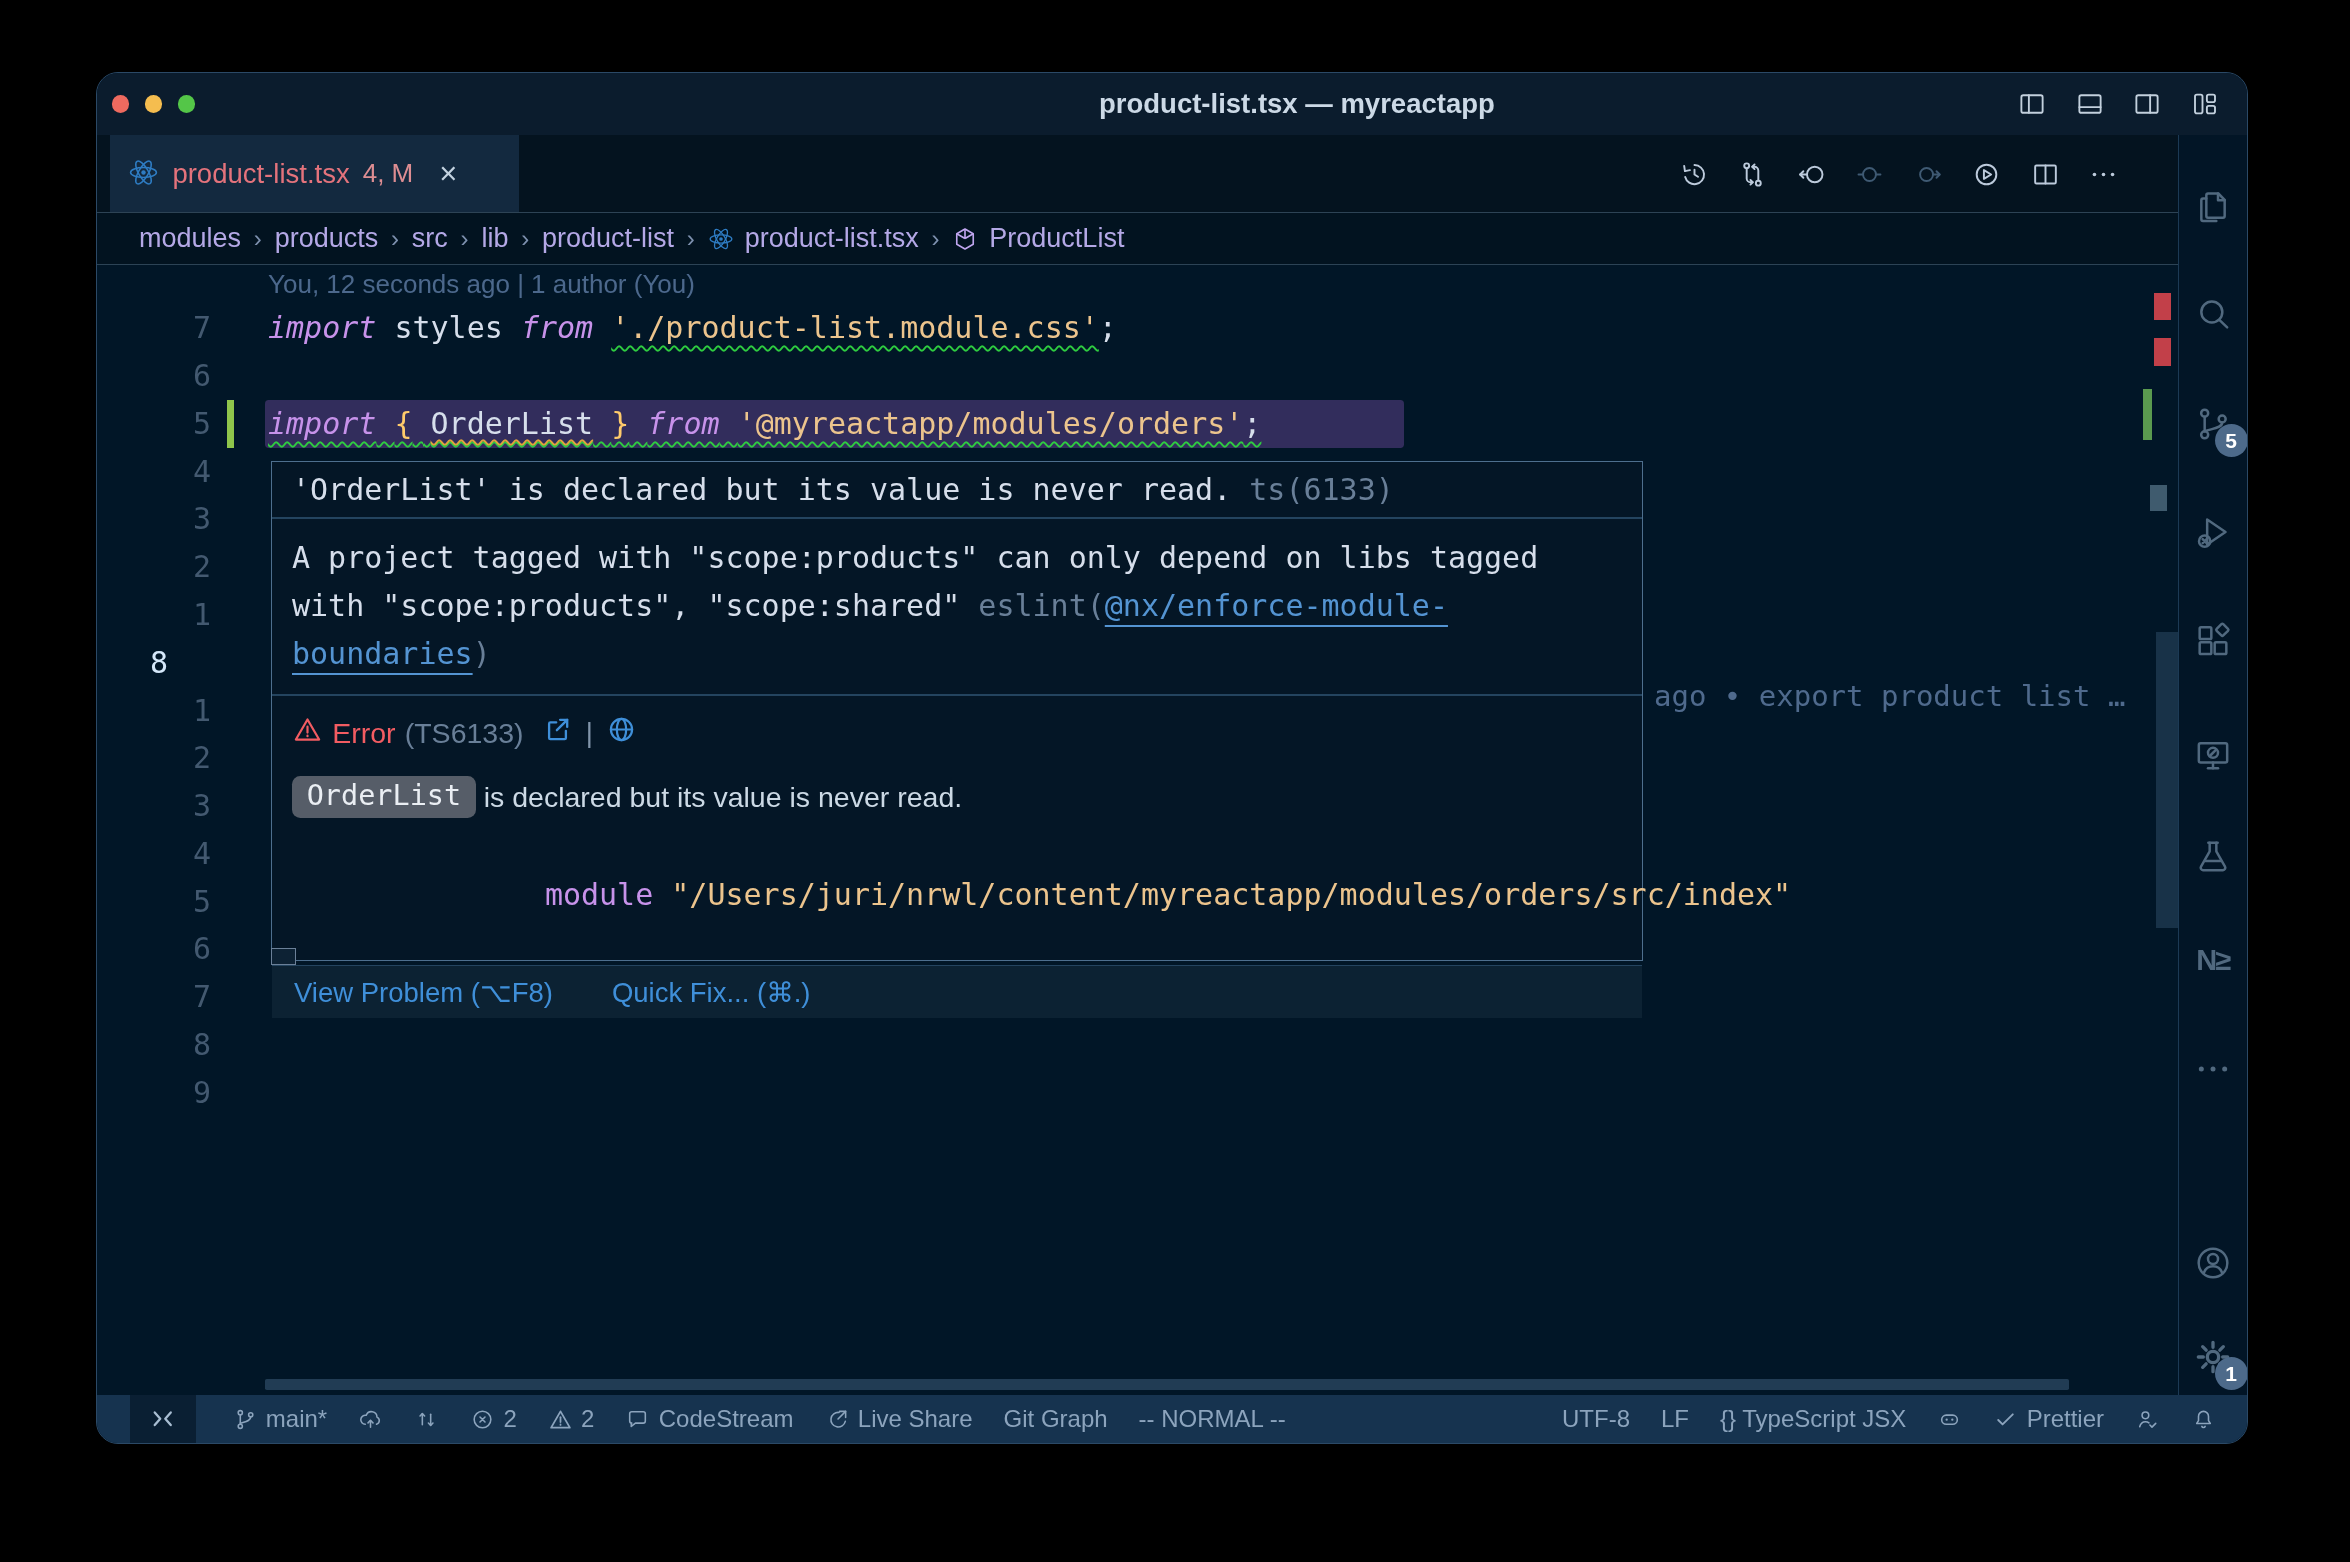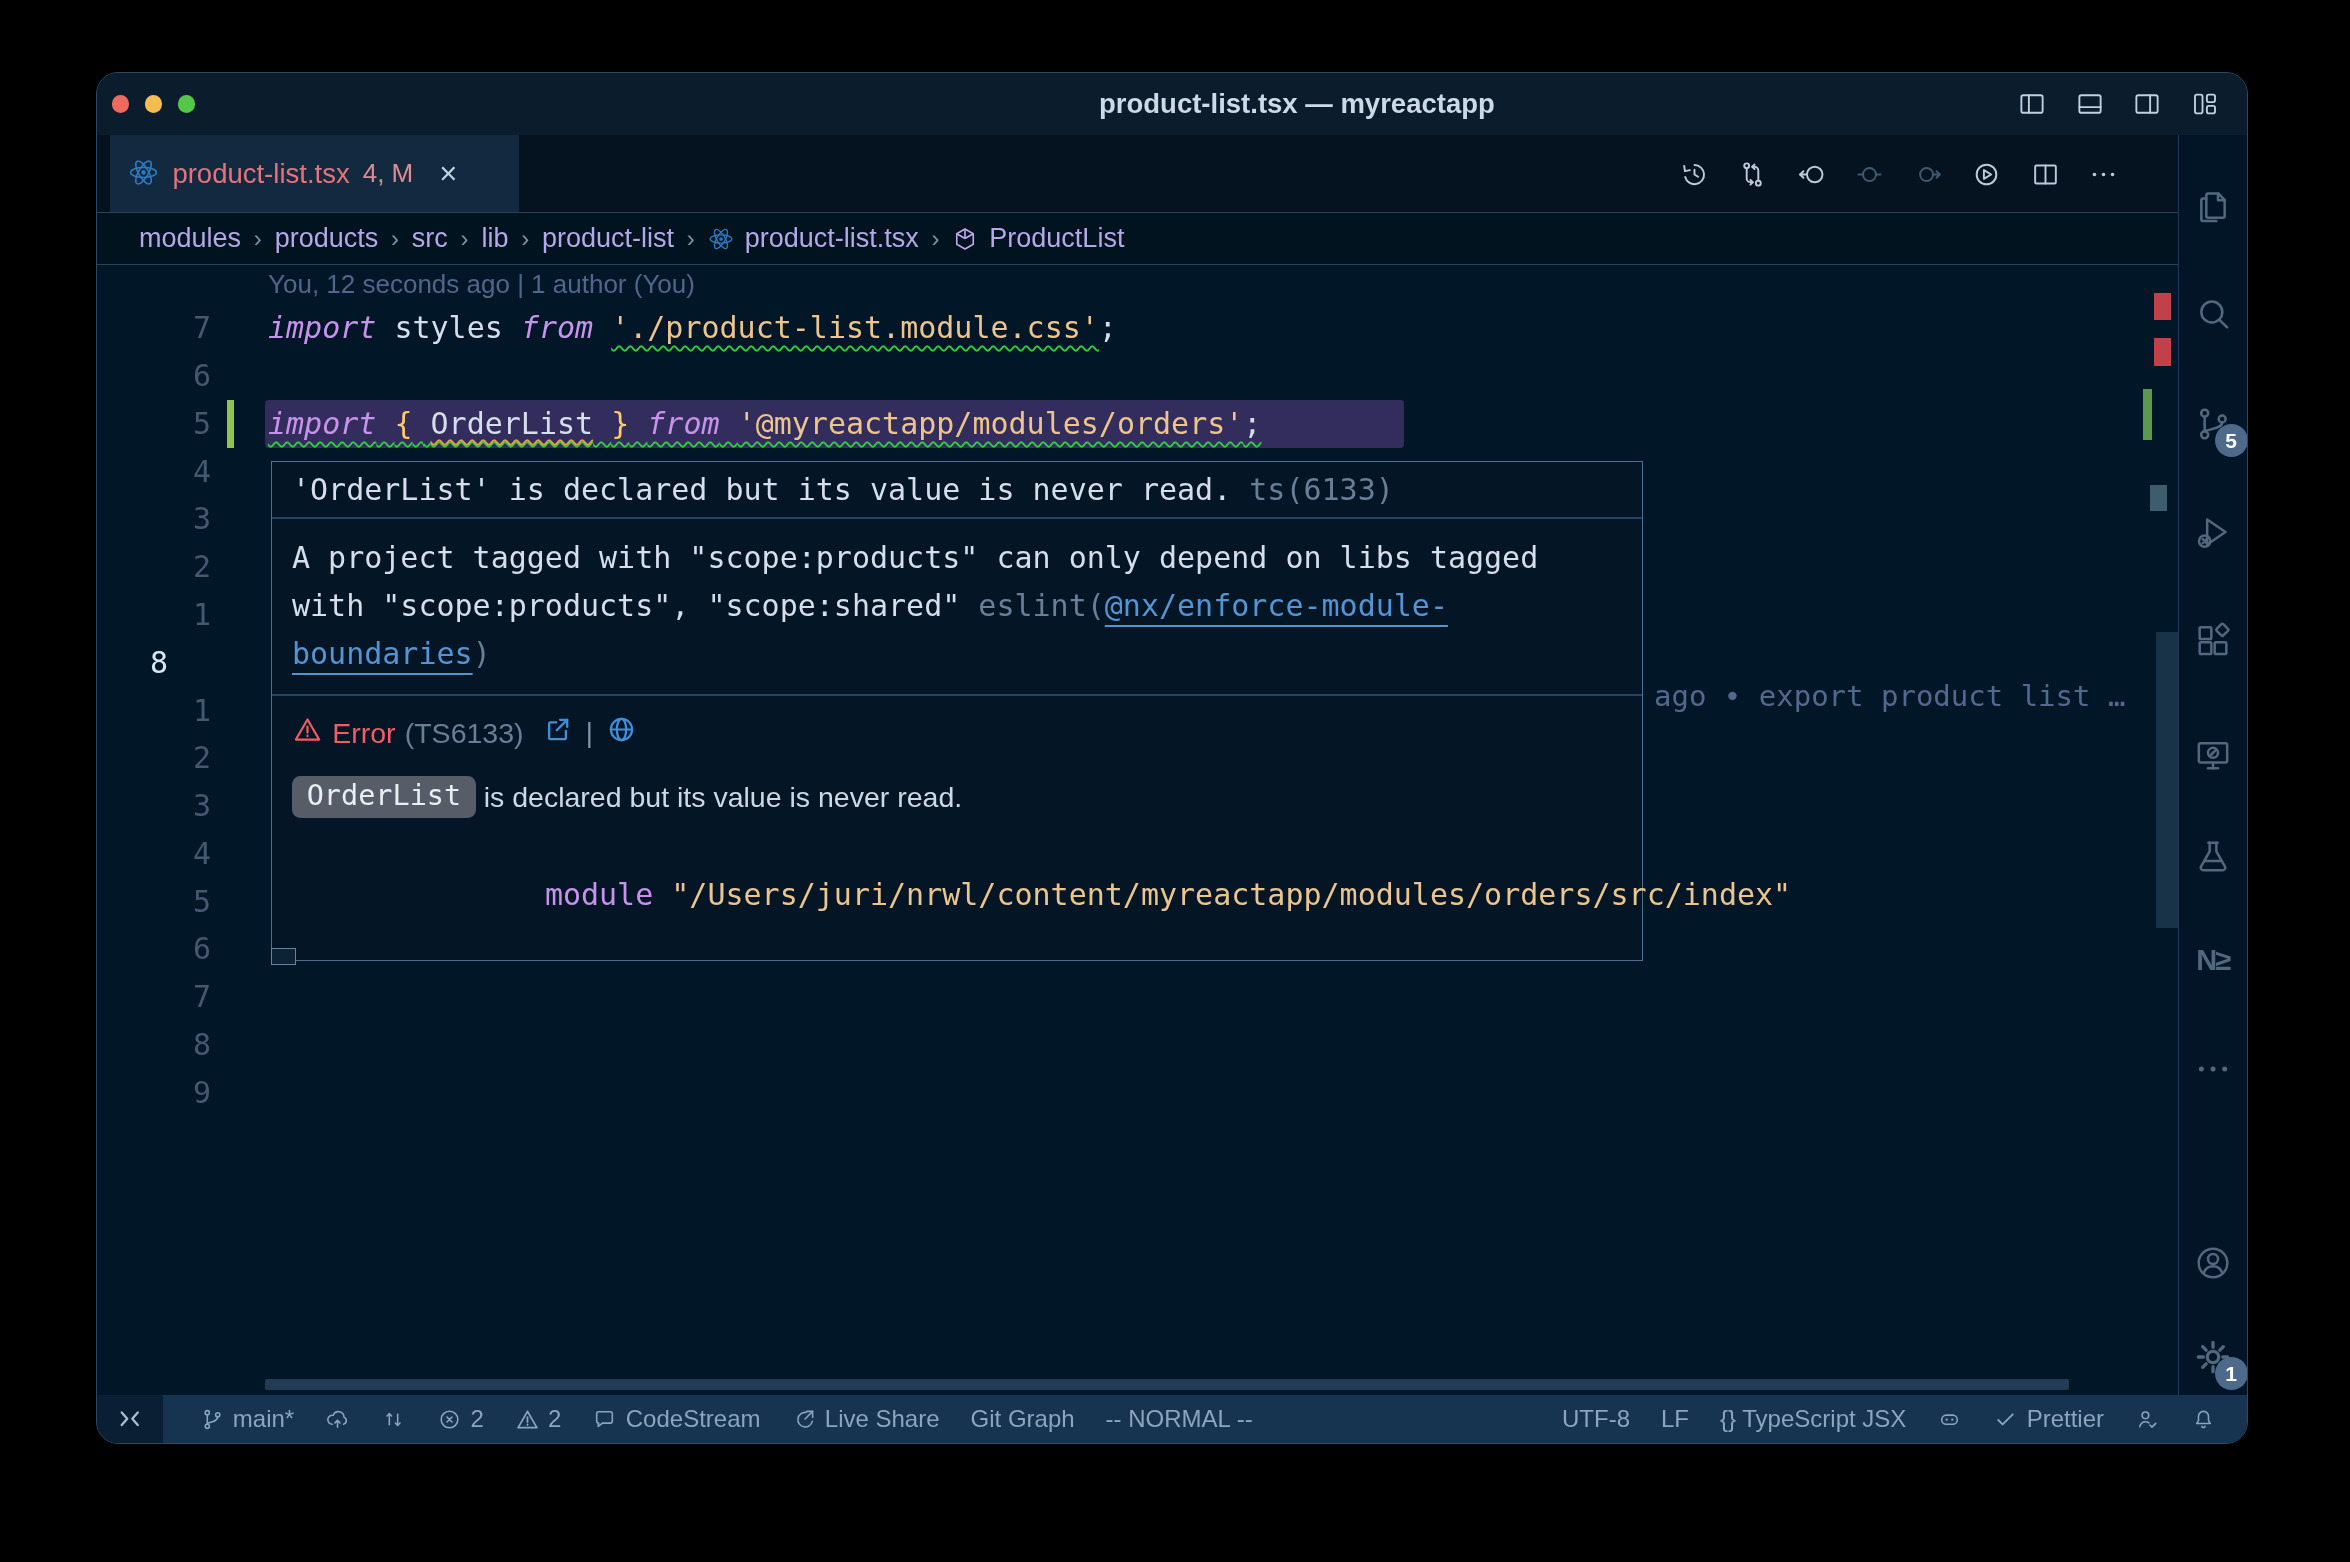--- a/index.html
+++ b/index.html
@@ -113,21 +113,21 @@
   .act-item svg { width:40px; height:40px; }
   .act-badge { position:absolute; right:-14.7px; bottom:-13px; min-width:33px; height:33px; border-radius:16.5px;
                background:#4d6a8a; color:#fff; font-size:21px; font-weight:700; display:flex;
                align-items:center; justify-content:center; font-family:"Liberation Sans", sans-serif; }
   .nx-glyph { font-size:29px; font-weight:700; letter-spacing:-1.8px; color:#51697f;
               font-family:"Liberation Sans", sans-serif; }
 
   
   .statusbar { height:48px; background:#16334f; display:flex; align-items:center; flex:0 0 auto;
                color:#8ca4bd; font-size:24px; position:relative; }
-  .sb-left { display:flex; align-items:flex-end; gap:31px; height:100%; }
+  .sb-left { display:flex; align-items:flex-end; gap:31px; height:100%;padding-left:33px; }
   .sb-right { margin-left:auto; display:flex; align-items:center; gap:31px; height:100%; padding-right:31px; }
   .sb-item { display:flex; align-items:center; gap:8.3px; height:100%; }
   .sb-item svg { width:25px; height:25px; }
   .remote-tile { width:66px; height:100%; background:#0a1f33; display:flex; align-items:center;
                  justify-content:center; color:#a8bdd2; margin-right:5.5px; }
   .remote-tile svg { width:27.5px; height:27.5px; }
 </style>
 </head>
 <body>
 
@@ -317,20 +317,24 @@
                   </svg></span>
             </div>
             <div class="tt-badge-row">
               <span class="tt-badge mono">OrderList</span>
               <span style="white-space:pre;"> is declared but its value is never read.</span>
             </div>
             <div class="tt-module-row mono">
               <span class="kw">module</span><span> </span><span class="str">"/Users/juri/nrwl/content/myreactapp/modules/orders/src/index"</span>
             </div>
           </div>
+          <div class="tt-footer">
+            <span class="tt-action">View Problem (⌥F8)</span>
+            <span class="tt-action">Quick Fix... (⌘.)</span>
+          </div>
         </div>
         <div class="tt-grip"></div>
       <div class="ln" style="top: 39px;">7</div>
           <div class="code-line" style="top: 39px;"><span class="tok-kw">import</span><span class="tok-id"> styles </span><span class="tok-kw">from</span><span class="tok-id"> </span><span class="tok-str sq-green">'./product-list.module.css'</span><span class="tok-pun">;</span></div>
           <div class="ln" style="top: 87px;">6</div>
           <div class="line-highlight" style="top: 135px;"></div>
           <div class="diff-bar" style="top: 135px; height: 48px;"></div>
           <div class="ln" style="top: 135px;">5</div>
           <div class="code-line" style="top: 135px;"><span class="sq-green"><span class="tok-kw">import</span><span class="tok-id"> </span><span class="tok-brace">{</span><span class="tok-id"> </span><span class="tok-id sq-orange">OrderList</span><span class="tok-id"> </span><span class="tok-brace">}</span><span class="tok-id"> </span><span class="tok-kw">from</span><span class="tok-id"> </span><span class="tok-str">'@myreactapp/modules/orders'</span><span class="tok-pun">;</span></span></div>
           <div class="ln" style="top: 183px;">4</div>

